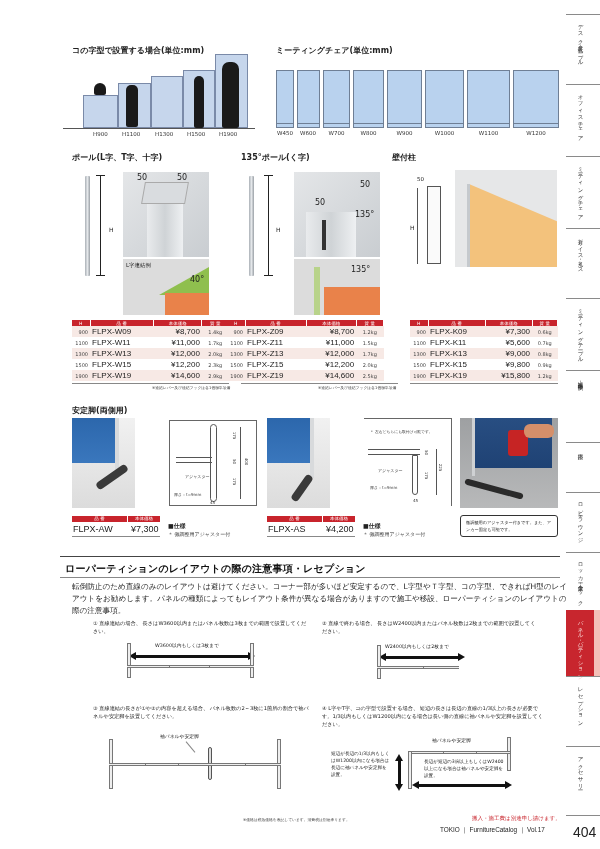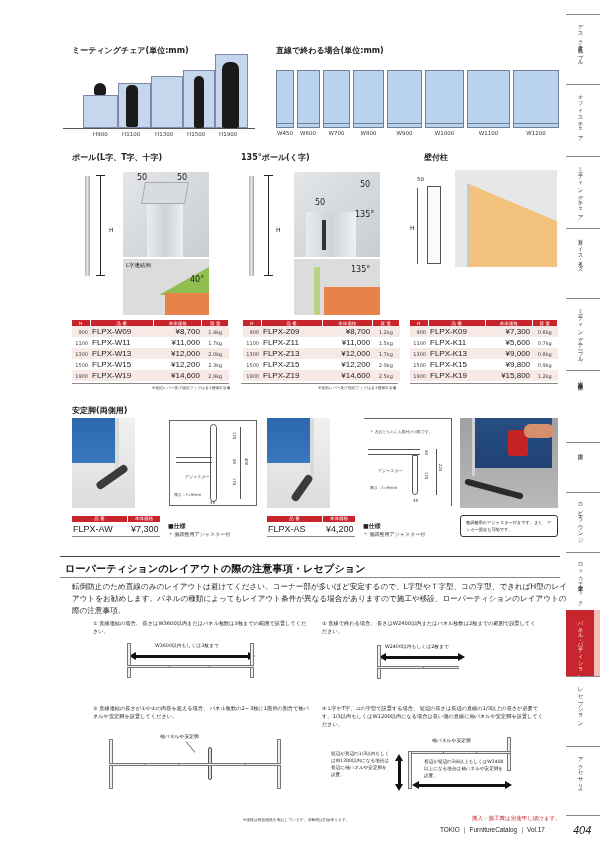--- a/index.html
+++ b/index.html
@@ -72,45 +72,45 @@
   .tab { position: absolute; left: 0; width: 34px; border-top: 1px solid #8a8a8a; }
   .tab span { position: absolute; left: 12px; top: 6px; writing-mode: vertical-rl; font-size: 5.5px; color: #333; letter-spacing: 0.5px; white-space: nowrap; }
   .tab.active { background: #c8262e; border-top: none; }
   .tab.active::after { content: ""; position: absolute; right: 0; top: 0; bottom: 0; width: 6px; background: #f3c0b8; }
   .tab.active span { color: #f7d7d4; }
 
   
   .foot-note { position: absolute; font-size: 3.8px; color: #444; white-space: nowrap; }
   .foot-red { position: absolute; font-size: 5.5px; color: #c8242c; white-space: nowrap; }
   .foot-cat { position: absolute; font-size: 6.4px; color: #222; white-space: nowrap; font-family: "Liberation Sans", sans-serif; }
-  .page-num { position: absolute; font-size: 11px; color: #222; font-family: "Liberation Sans", sans-serif; font-style: italic; }
+  .page-num { position: absolute; font-size: 14px; color: #222; font-family: "Liberation Sans", sans-serif; }
 </style>
 </head>
 <body>
 
-<div class="abs sec-title" style="left:72px;top:45px;">ミーティングチェア(単位:mm)</div>
+<div class="abs sec-title" style="left:72px;top:45px;">コの字型で設置する場合(単位:mm)</div>
 <div>
   <div class="hbox" style="left:83px;top:95px;width:35px;height:33px;"></div>
   <div class="hbox" style="left:118px;top:83px;width:33px;height:45px;"></div>
   <div class="hbox" style="left:151px;top:76px;width:32px;height:52px;"></div>
   <div class="hbox" style="left:183px;top:70px;width:32px;height:58px;"></div>
   <div class="hbox" style="left:215px;top:54px;width:33px;height:74px;"></div>
   <div class="person" style="left:94px;top:83px;width:12px;height:12px;border-radius:6px 6px 2px 2px;"></div>
   <div class="person" style="left:126px;top:85px;width:12px;height:42px;border-radius:5px 5px 2px 2px;"></div>
   <div class="person" style="left:194px;top:76px;width:10px;height:52px;border-radius:5px 5px 2px 2px;"></div>
   <div class="person" style="left:222px;top:62px;width:17px;height:66px;border-radius:7px 7px 2px 2px;"></div>
   <div class="hmod-ground"></div>
   <div class="hlabel" style="left:93px;">H900</div>
   <div class="hlabel" style="left:122px;">H1100</div>
   <div class="hlabel" style="left:155px;">H1300</div>
   <div class="hlabel" style="left:187px;">H1500</div>
   <div class="hlabel" style="left:219px;">H1900</div>
 </div>
 
-<div class="abs sec-title" style="left:276px;top:45px;">直線で終わる場合(単位:mm)</div>
+<div class="abs sec-title" style="left:276px;top:45px;">ミーティングチェア(単位:mm)</div>
 <div>
   <div class="wbox" style="left:276px;width:18px;"></div>
   <div class="wbox" style="left:297px;width:23px;"></div>
   <div class="wbox" style="left:323px;width:27px;"></div>
   <div class="wbox" style="left:353px;width:31px;"></div>
   <div class="wbox" style="left:387px;width:35px;"></div>
   <div class="wbox" style="left:425px;width:39px;"></div>
   <div class="wbox" style="left:467px;width:43px;"></div>
   <div class="wbox" style="left:513px;width:46px;"></div>
   <div class="wlabel" style="left:274px;width:22px;">W450</div>
@@ -199,21 +199,21 @@
 </div>
 <div class="dim" style="left:360px;top:180px;">50</div>
 <div class="dim" style="left:315px;top:198px;">50</div>
 <div class="dim" style="left:355px;top:210px;">135°</div>
 <div class="photo" style="left:294px;top:259px;width:86px;height:56px;background:#dcdcdc;">
   <div class="abs" style="left:20px;top:8px;width:6px;height:48px;background:#b8d38a;"></div>
   <div class="abs" style="left:30px;top:28px;width:56px;height:28px;background:#e9824a;"></div>
 </div>
 <div class="dim" style="left:351px;top:265px;">135°</div>
 
-<table class="spec" style="left:243px;top:320px;width:157px;">
+<table class="spec" style="left:227px;top:320px;width:157px;">
   <tbody>
       <tr>
     <th>H</th>
     <th>品 番</th>
     <th>本体価格</th>
     <th>質 量</th>
   </tr>
   </tbody>
     <tbody>
     <tr>
@@ -244,21 +244,21 @@
         <td class="h">1900</td>
         <td class="code">FLPX-Z19</td>
         <td class="price">¥14,600</td>
         <td class="wt">2.5kg</td>
       </tr>
   </tbody>
 </table>
 <div class="tbl-rule" style="left:241px;top:383px;width:157px;"></div>
 <div class="tnote" style="left:318px;top:385px;">※連結レバー及び連結フックは各1個標準装備</div>
 
-<div class="abs sec-title" style="left:424px;top:152px;">壁付柱</div>
+<div class="abs sec-title" style="left:392px;top:152px;">壁付柱</div>
 <div class="abs" style="left:417px;top:176px;font-size:5.5px;">50</div>
 <div class="hline" style="left:417px;top:188px;height:76px;background:#555;"></div>
 <div class="hletter" style="left:410px;top:224px;">H</div>
 <div class="abs" style="left:427px;top:186px;width:14px;height:78px;border:1px solid #555;background:#fafafa;"></div>
 <div class="photo" style="left:455px;top:170px;width:102px;height:97px;background:#e6e7e8;">
   <div class="abs" style="left:14px;top:14px;width:88px;height:83px;background:#f3c27c;clip-path:polygon(0 0,100% 45%,100% 100%,0 100%);"></div>
   <div class="abs" style="left:12px;top:14px;width:3px;height:83px;background:#c5c9cd;"></div>
 </div>
 
 <table class="spec" style="left:410px;top:320px;width:148px;">

